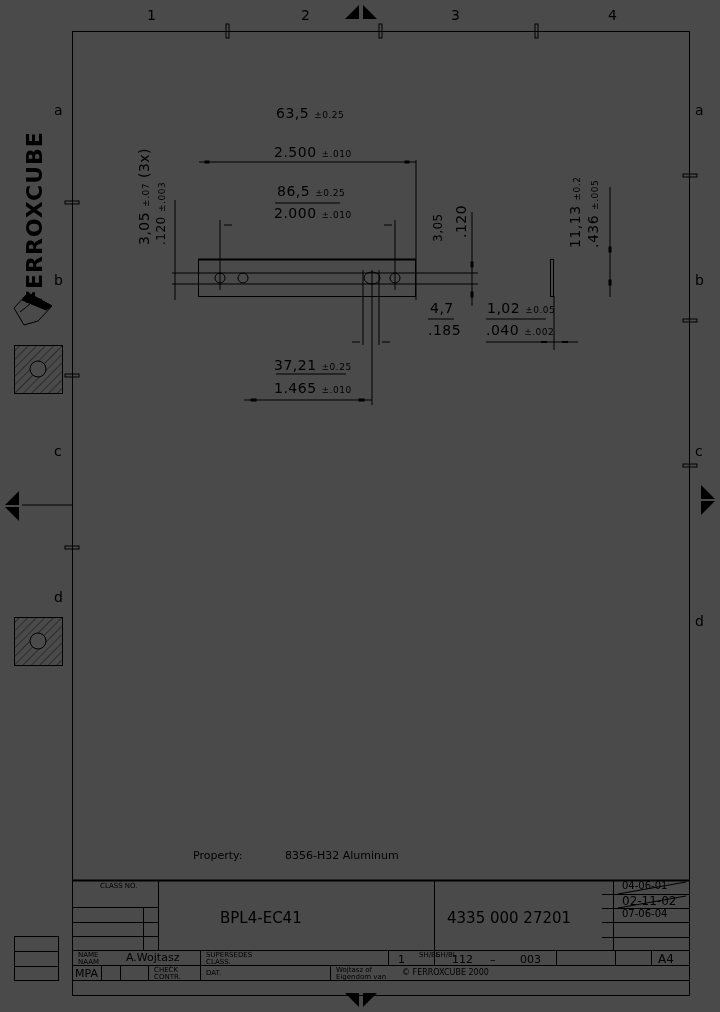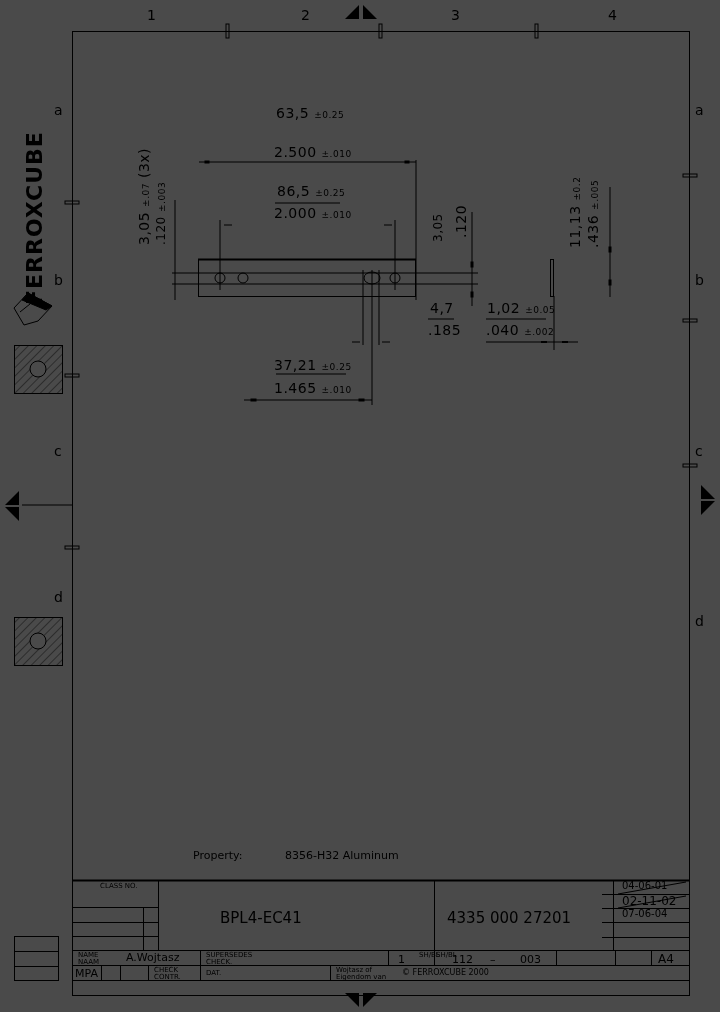--- a/index.html
+++ b/index.html
@@ -205,21 +205,21 @@
 <div class="t" style="left:220px;top:911px;font-size:15px">BPL4-EC41</div>
 <div class="t" style="left:447px;top:911px;font-size:15px">4335 000 27201</div>
 <div class="t" style="left:622px;top:881px;font-size:10px">04-06-01</div>
 <div class="t" style="left:622px;top:895px;font-size:12px">02-11-02</div>
 <div class="t" style="left:622px;top:909px;font-size:10px">07-06-04</div>
 
 <div class="t tiny" style="left:78px;top:952px">NAME</div>
 <div class="t tiny" style="left:78px;top:959px">NAAM</div>
 <div class="t" style="left:126px;top:952px;font-size:11px">A.Wojtasz</div>
 <div class="t tiny" style="left:206px;top:952px">SUPERSEDES</div>
-<div class="t tiny" style="left:206px;top:959px">CHECK.</div>
+<div class="t tiny" style="left:206px;top:959px">CLASS.</div>
 <div class="t" style="left:75px;top:968px;font-size:11px">MPA</div>
 <div class="t tiny" style="left:154px;top:967px">CHECK</div>
 <div class="t tiny" style="left:154px;top:974px">CONTR.</div>
 <div class="t tiny" style="left:206px;top:970px">DAT.</div>
 <div class="t tiny" style="left:336px;top:967px">Wojtasz of</div>
 <div class="t tiny" style="left:336px;top:974px">Eigendom van</div>
 <div class="t" style="left:402px;top:969px;font-size:8px">© FERROXCUBE 2000</div>
 
 <div class="t" style="left:398px;top:954px;font-size:11px">1</div>
 <div class="t tiny" style="left:419px;top:952px">SH/BL</div>

